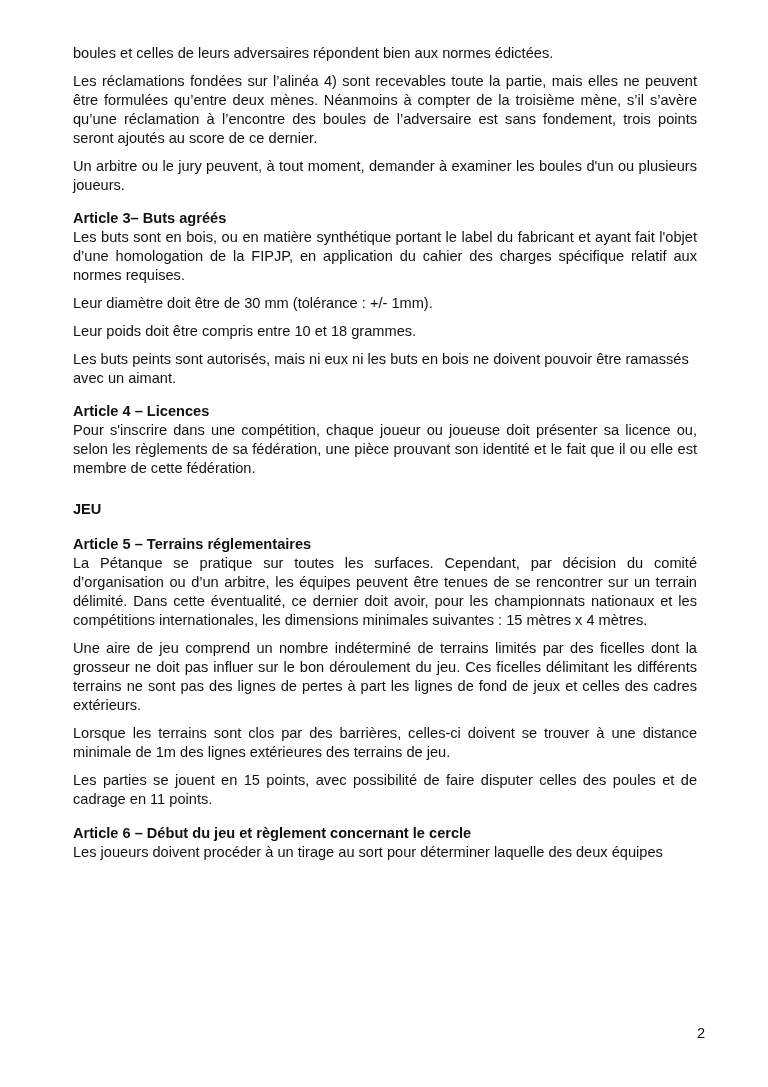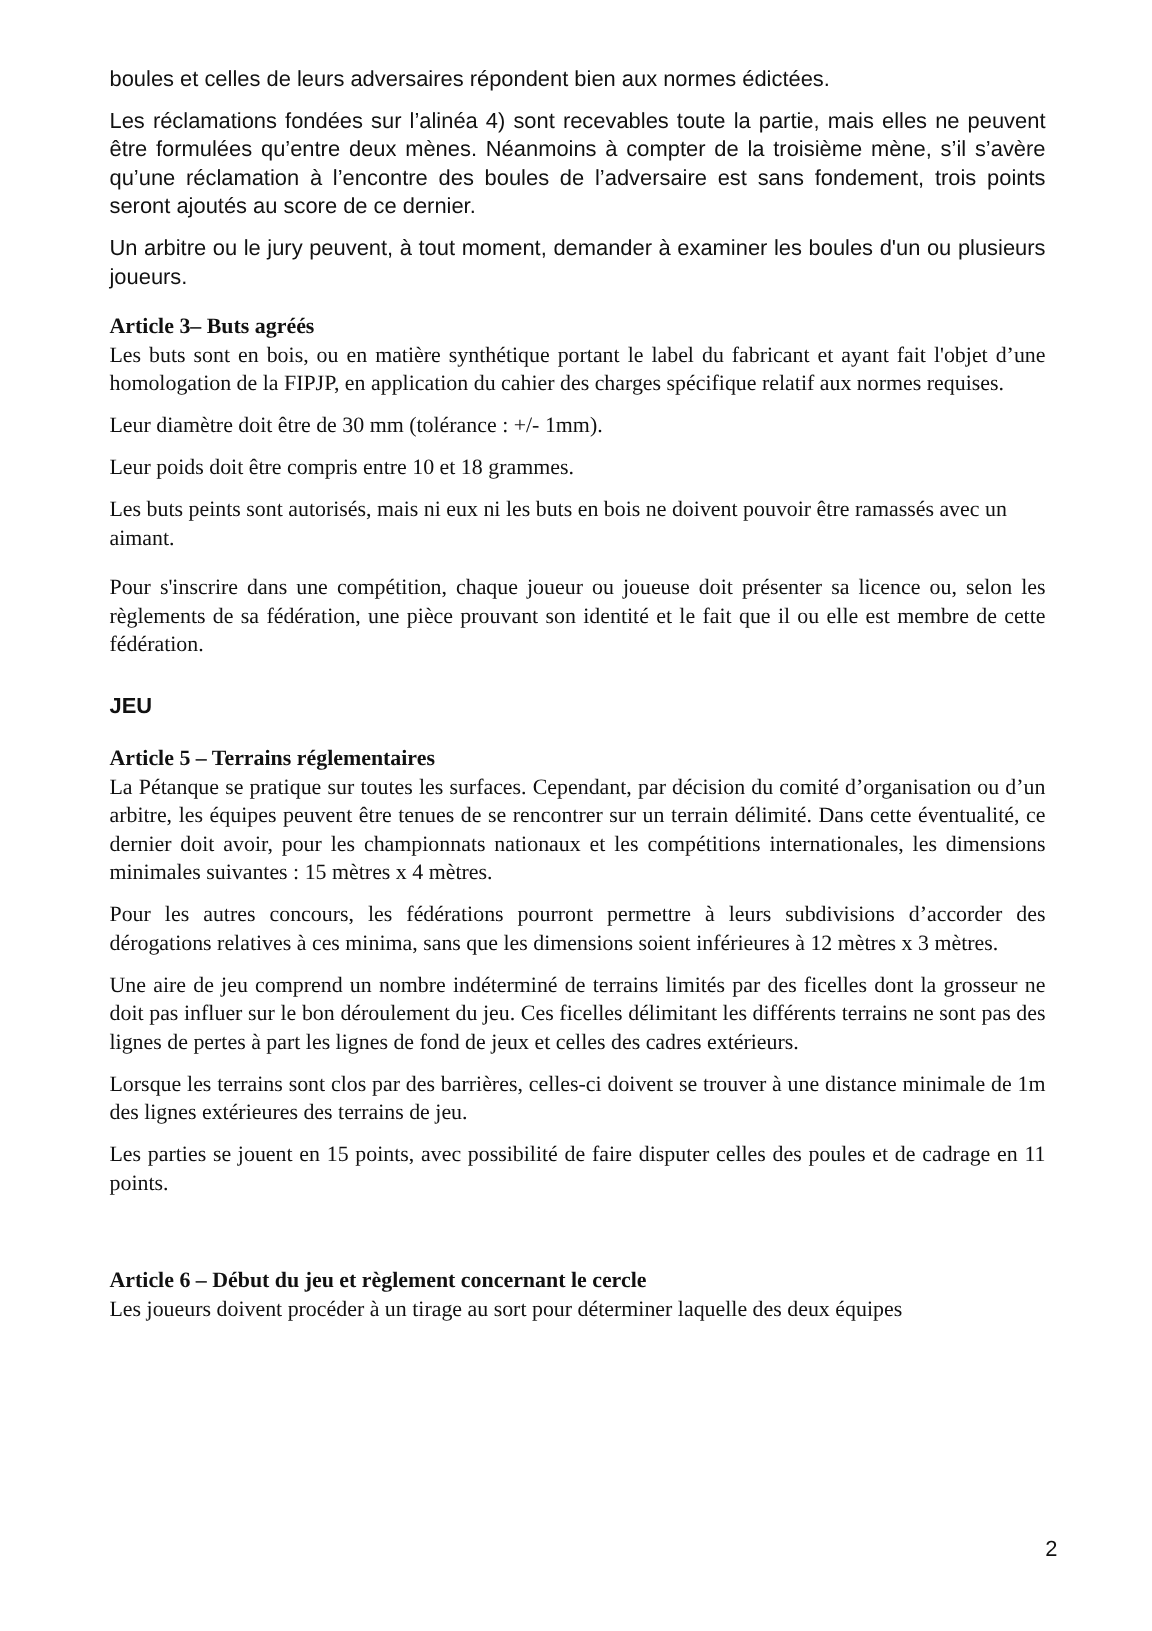--- a/index.html
+++ b/index.html
@@ -11,29 +11,29 @@
       line-height: 19px;
     }
     .page {
       position: absolute; left: 73px; top: 44px; width: 624px;
     }
     p {
       margin: 0 0 9px 0;
       text-align: justify;
     }
     p.no-justify { text-align: left; }
-    .article { margin-top: 14px; font-family: Liberation Serif, serif; }
+    .article { margin-top: 14px; }
     .article h3 {
       margin: 0; font-size: 14.6px; font-weight: bold; line-height: 19px;
     }
     .article h3 + p { margin-top: 0; }
     .section-title {
       text-align: left; font-weight: bold; margin: 22px 0 16px 0;
     }
-    .gap-large { margin-top: 46px; }
+    .gap-large { margin-top: 15px; }
     .page-number {
       position: absolute; right: 63px; top: 1024px; font-size: 14.6px;
     }
   </style>
 </head>
 <body>
 
 <div class="page">
 
   <div>
@@ -44,29 +44,29 @@
 
   <div class="article">
     <h3>Article 3– Buts agréés</h3>
     <p>Les buts sont en bois, ou en matière synthétique portant le label du fabricant et ayant fait l'objet d’une homologation de la FIPJP, en application du cahier des charges spécifique relatif aux normes requises.</p>
     <p class="no-justify">Leur diamètre doit être de 30 mm (tolérance : +/- 1mm).</p>
     <p class="no-justify">Leur poids doit être compris entre 10 et 18 grammes.</p>
     <p class="no-justify">Les buts peints sont autorisés, mais ni eux ni les buts en bois ne doivent pouvoir être ramassés avec un aimant.</p>
   </div>
 
   <div class="article">
+    <h3>Article 4 – Licences</h3>
     <p>Pour s'inscrire dans une compétition, chaque joueur ou joueuse doit présenter sa licence ou, selon les règlements de sa fédération, une pièce prouvant son identité et le fait que il ou elle est membre de cette fédération.</p>
   </div>
 
   <div class="section-title">JEU</div>
 
   <div class="article" style="margin-top:16px">
     <h3>Article 5 – Terrains réglementaires</h3>
     <p>La Pétanque se pratique sur toutes les surfaces. Cependant, par décision du comité d’organisation ou d’un arbitre, les équipes peuvent être tenues de se rencontrer sur un terrain délimité. Dans cette éventualité, ce dernier doit avoir, pour les championnats nationaux et les compétitions internationales, les dimensions minimales suivantes : 15 mètres x 4 mètres.</p>
-    <p>Pour les autres concours, les fédérations pourront permettre à leurs subdivisions d’accorder des dérogations relatives à ces minima, sans que les dimensions soient inférieures à 12 mètres x 3 mètres.</p>
     <p>Une aire de jeu comprend un nombre indéterminé de terrains limités par des ficelles dont la grosseur ne doit pas influer sur le bon déroulement du jeu. Ces ficelles délimitant les différents terrains ne sont pas des lignes de pertes à part les lignes de fond de jeux et celles des cadres extérieurs.</p>
     <p>Lorsque les terrains sont clos par des barrières, celles-ci doivent se trouver à une distance minimale de 1m des lignes extérieures des terrains de jeu.</p>
     <p>Les parties se jouent en 15 points, avec possibilité de faire disputer celles des poules et de cadrage en 11 points.</p>
   </div>
 
   <div class="article gap-large">
     <h3>Article 6 – Début du jeu et règlement concernant le cercle</h3>
     <p class="no-justify">Les joueurs doivent procéder à un tirage au sort pour déterminer laquelle des deux équipes</p>
   </div>
 

